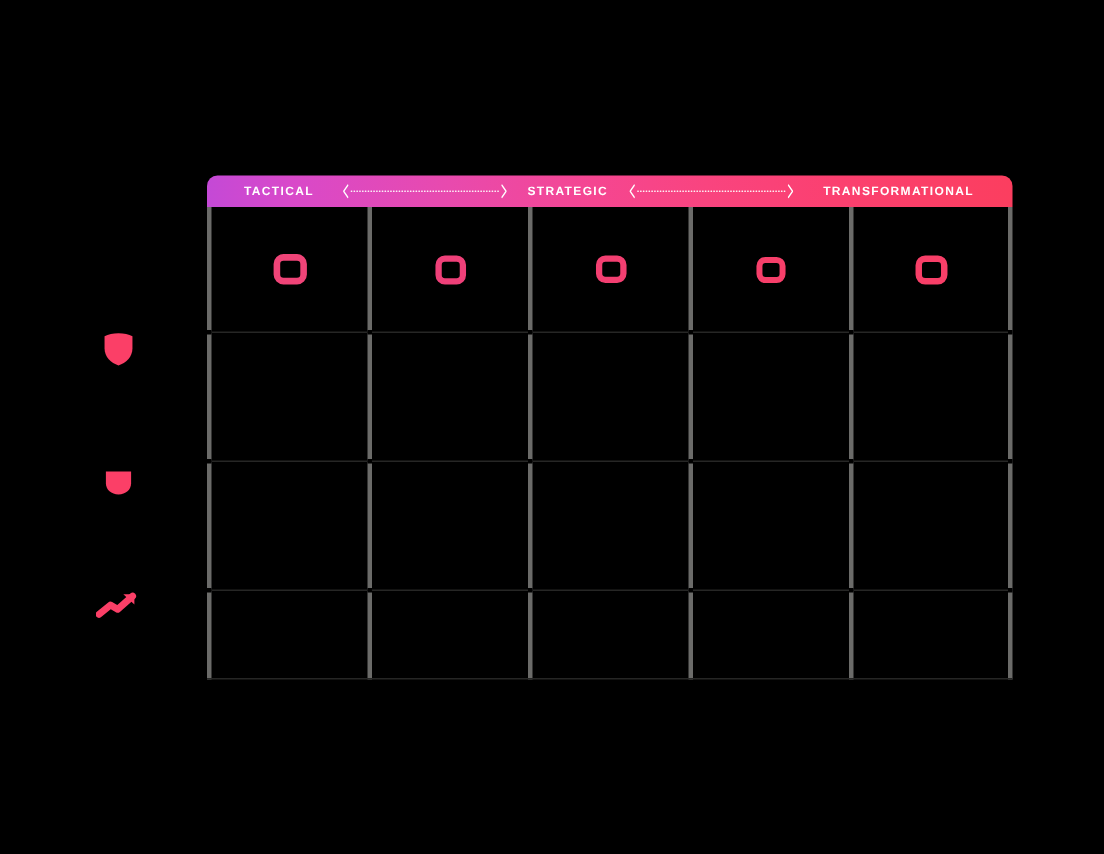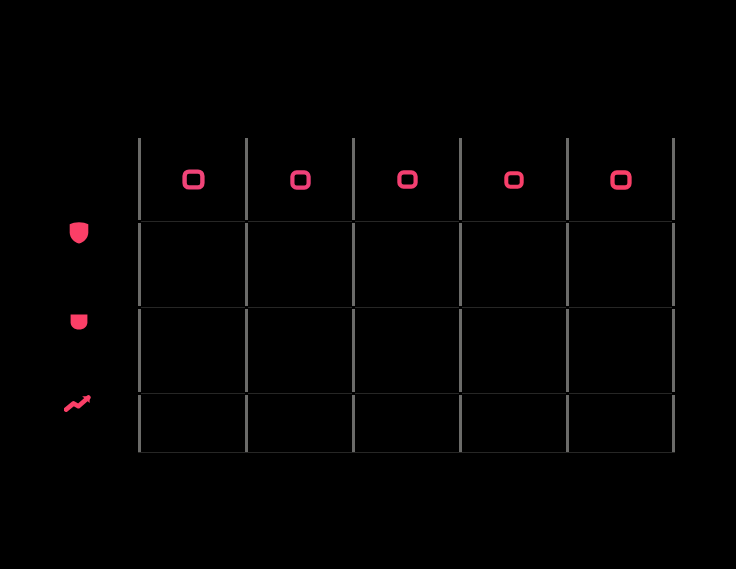--- a/index.html
+++ b/index.html
@@ -135,20 +135,44 @@
     align-items: center;
     justify-content: center;
   }
   .row-icon svg { display: block; }
 </style>
 </head>
 <body>
 
 <div id="matrix-frame">
 
+  <div id="spectrum-header">
+
+    <div class="spectrum-label" id="spectrum-label-tactical">TACTICAL</div>
+
+    <div class="spectrum-connector">
+      <svg width="100%" height="11" viewBox="0 0 200 11" preserveAspectRatio="none">
+        <path d="M7 1.5 L2 5.5 L7 9.5" fill="none" stroke="#ffffff" stroke-width="1.3" stroke-linecap="round" stroke-linejoin="round"></path>
+        <line x1="11" y1="5.5" x2="189" y2="5.5" stroke="#ffffff" stroke-width="1.1" stroke-dasharray="1 2.4" stroke-linecap="round" opacity="0.92"></line>
+        <path d="M193 1.5 L198 5.5 L193 9.5" fill="none" stroke="#ffffff" stroke-width="1.3" stroke-linecap="round" stroke-linejoin="round"></path>
+      </svg>
+    </div>
+
+    <div class="spectrum-label" id="spectrum-label-strategic">STRATEGIC</div>
+
+    <div class="spectrum-connector">
+      <svg width="100%" height="11" viewBox="0 0 200 11" preserveAspectRatio="none">
+        <path d="M7 1.5 L2 5.5 L7 9.5" fill="none" stroke="#ffffff" stroke-width="1.3" stroke-linecap="round" stroke-linejoin="round"></path>
+        <line x1="11" y1="5.5" x2="189" y2="5.5" stroke="#ffffff" stroke-width="1.1" stroke-dasharray="1 2.4" stroke-linecap="round" opacity="0.92"></line>
+        <path d="M193 1.5 L198 5.5 L193 9.5" fill="none" stroke="#ffffff" stroke-width="1.3" stroke-linecap="round" stroke-linejoin="round"></path>
+      </svg>
+    </div>
+
+    <div class="spectrum-label" id="spectrum-label-transformational">TRANSFORMATIONAL</div>
+  </div>
 
   <div id="grid-body">
 
     <div class="frame-edge" id="frame-edge-left"></div>
     <div class="frame-edge" id="frame-edge-right"></div>
 
     <div class="col-divider" style="left:107px;"></div>
     <div class="col-divider" style="left:214px;"></div>
     <div class="col-divider" style="left:321px;"></div>
     <div class="col-divider" style="left:428px;"></div>

